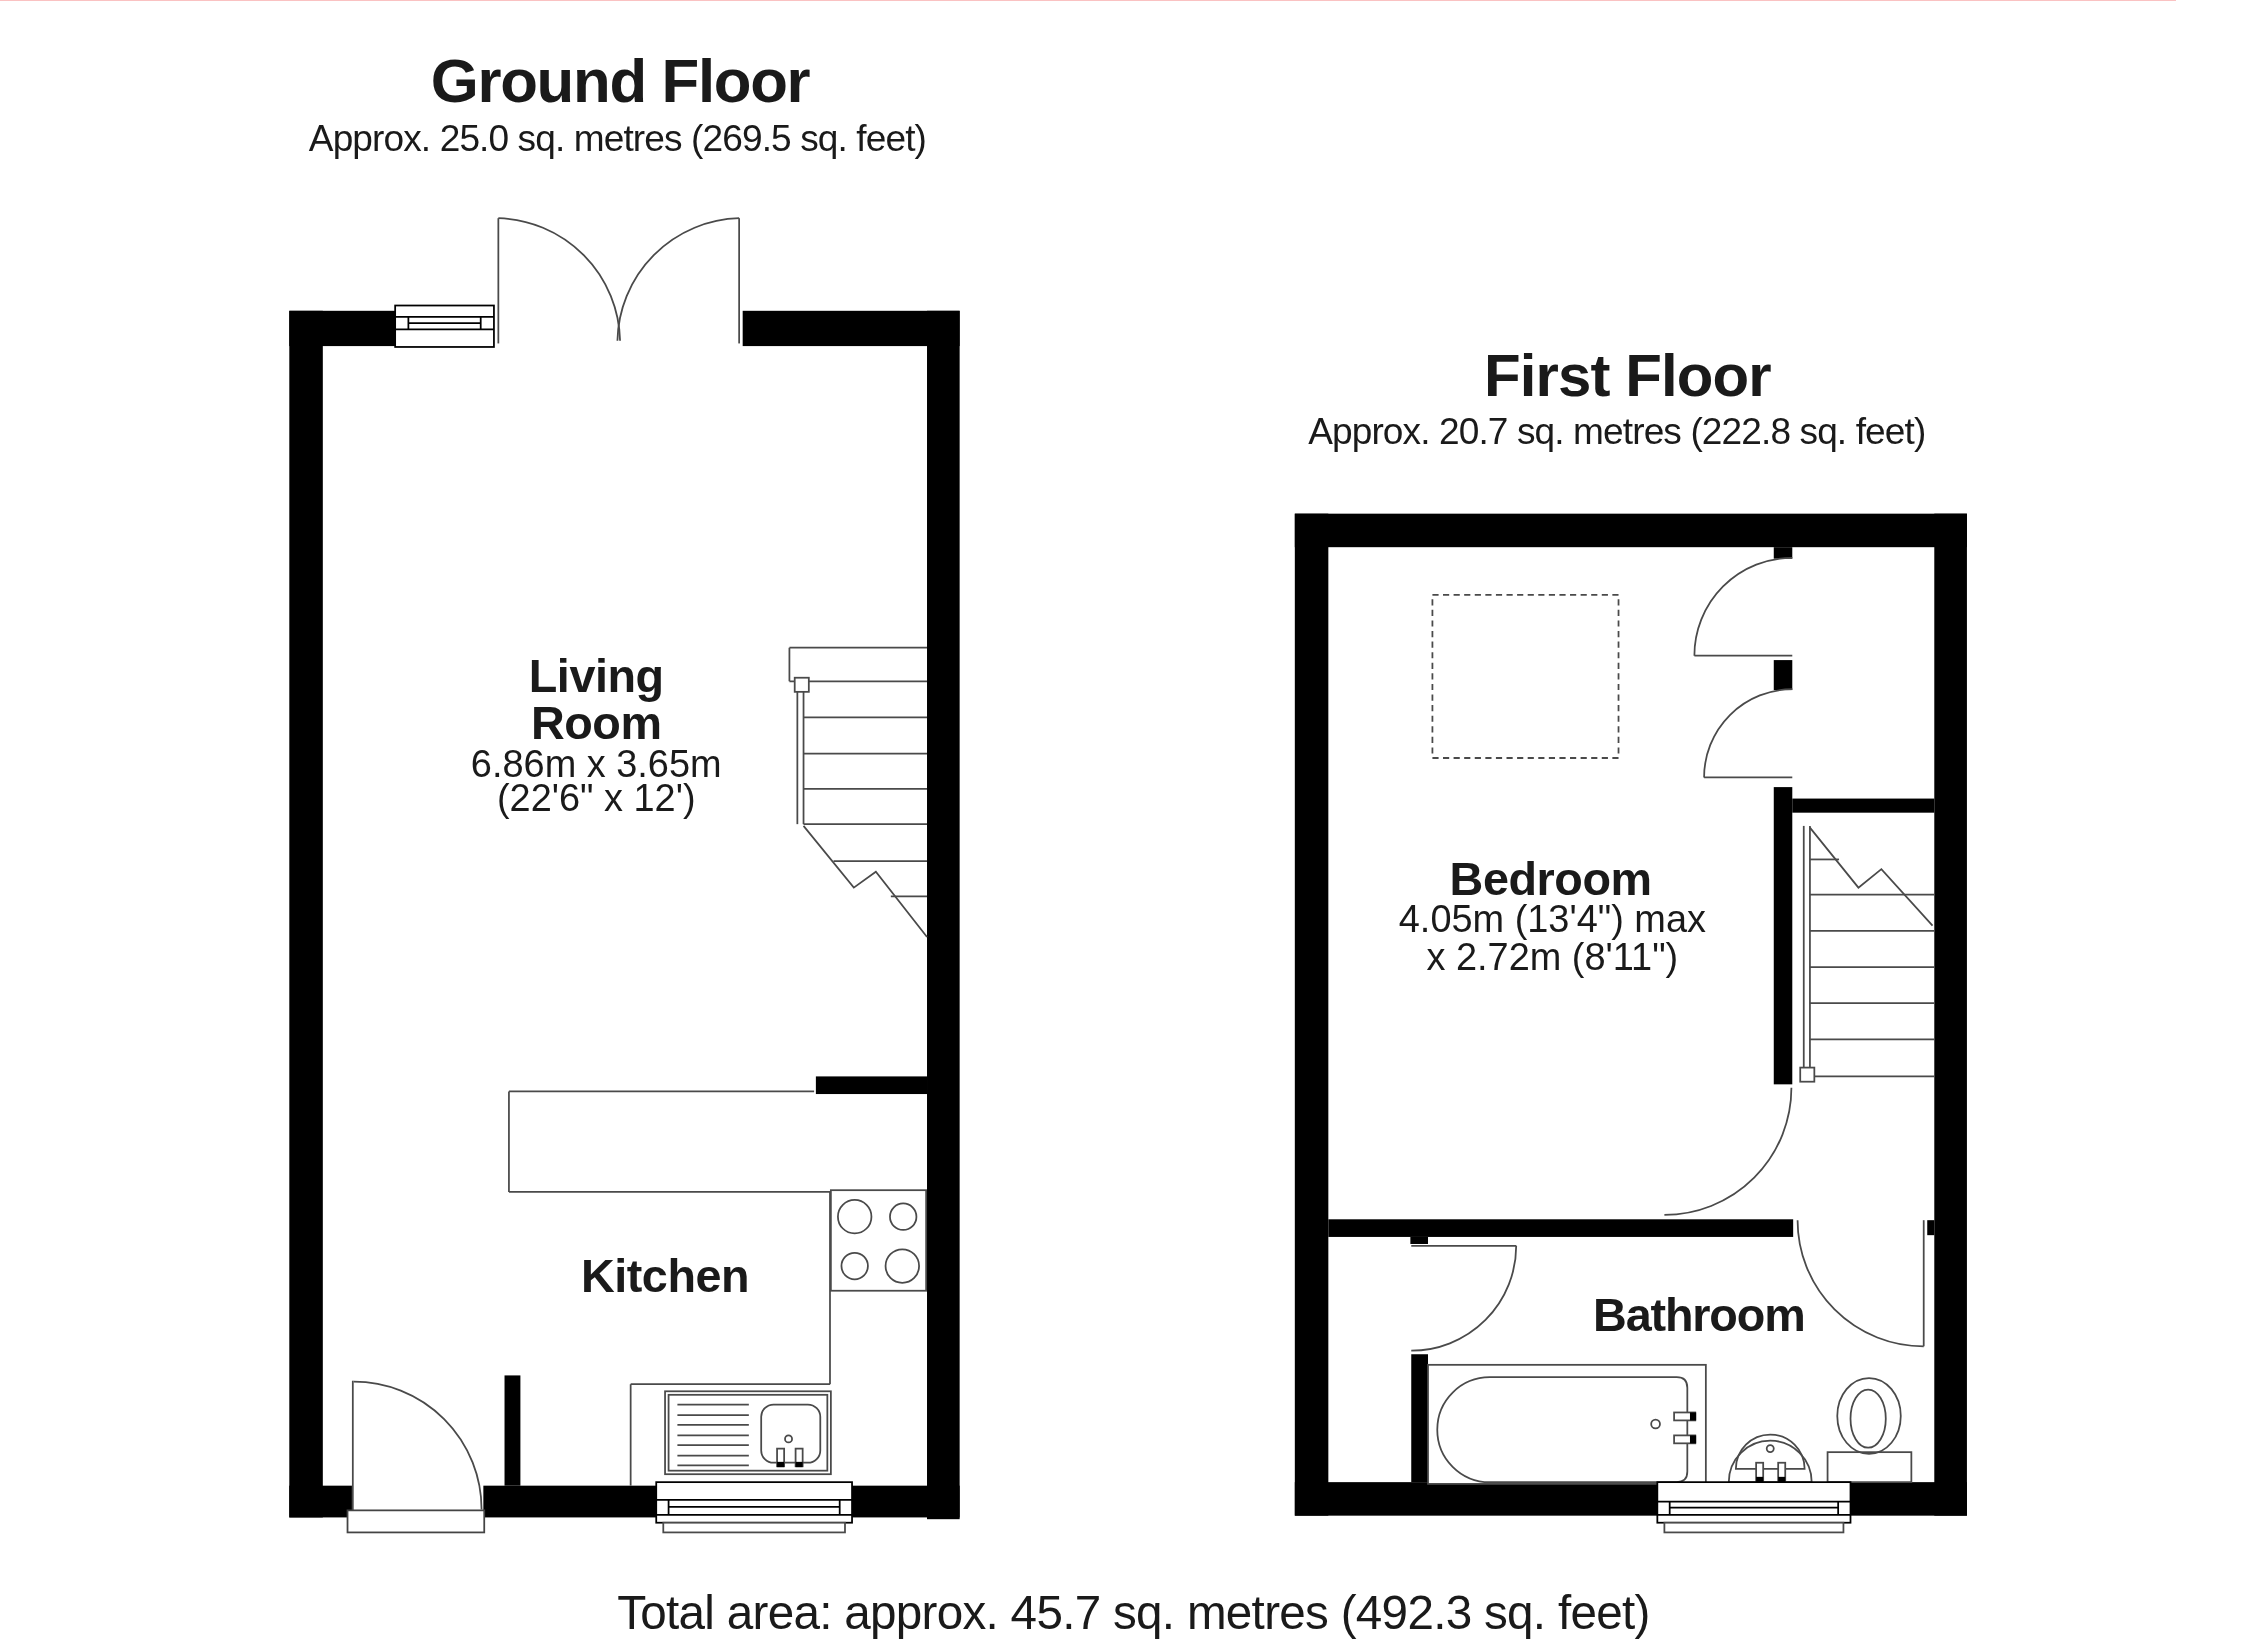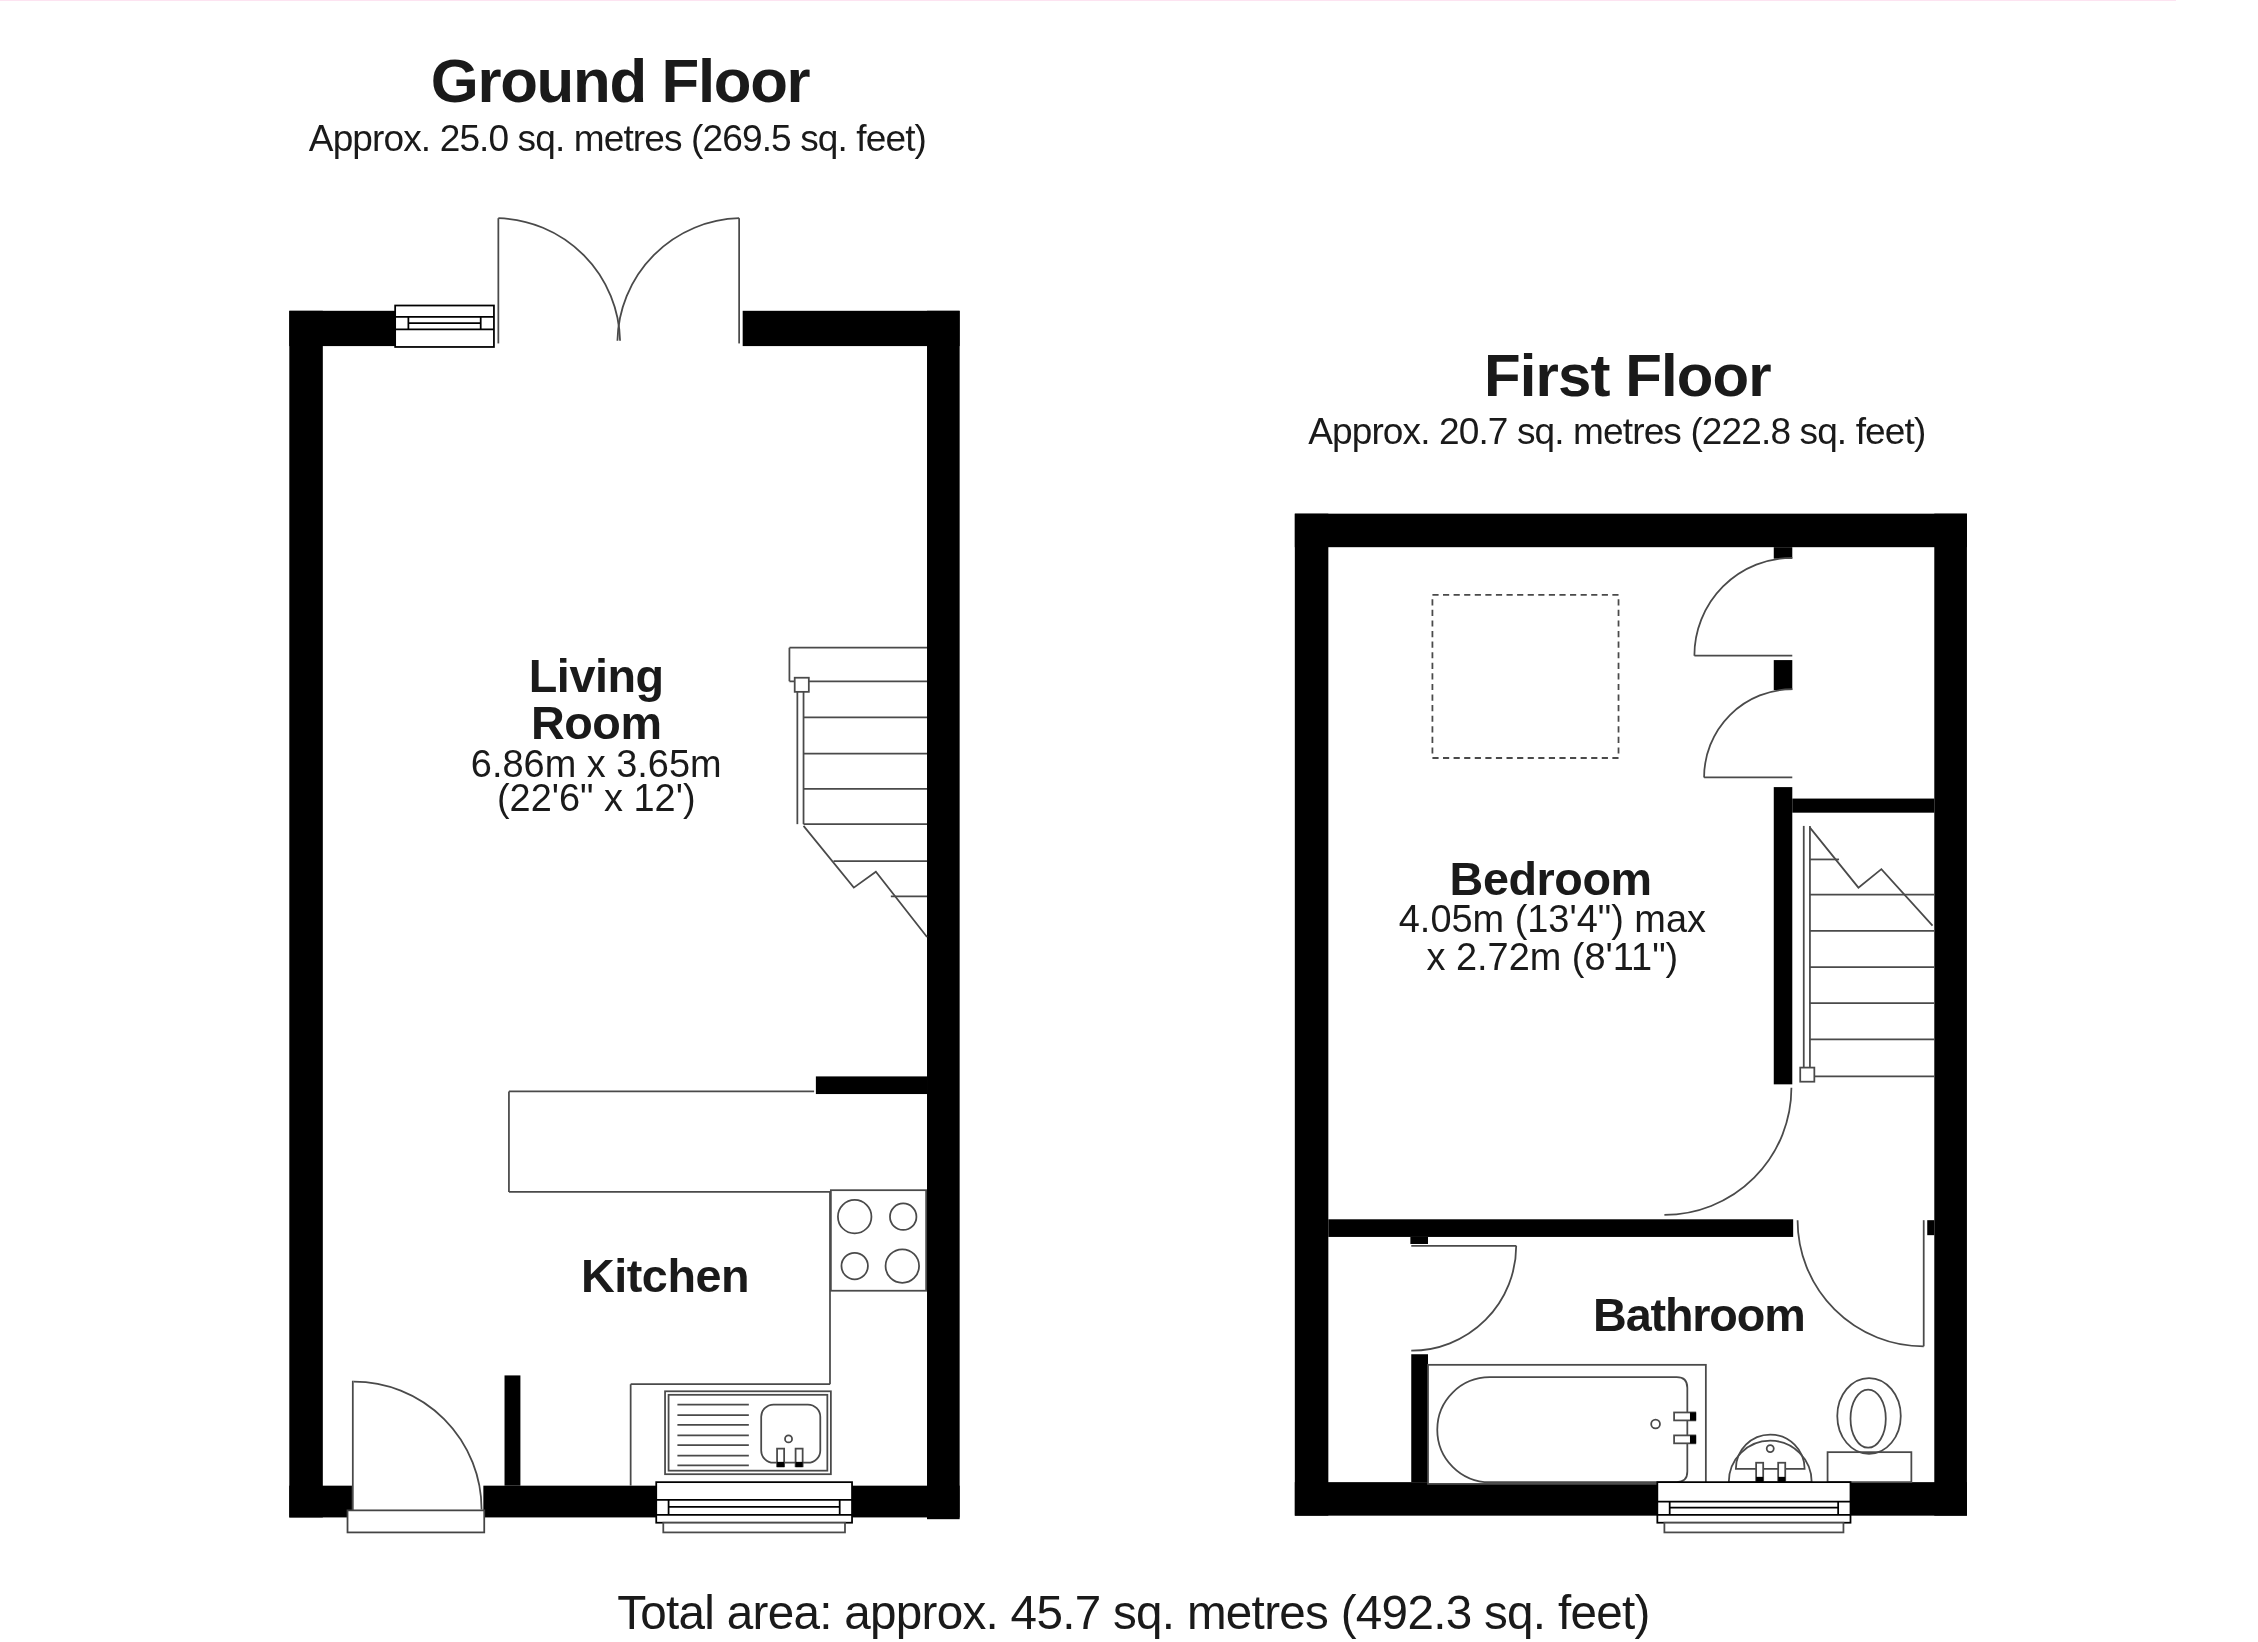--- a/index.html
+++ b/index.html
@@ -1,16 +1,16 @@
 <!DOCTYPE html>
 <html style="font-size:14px"><head>
 <meta charset="utf-8">
 <style>
   html,body{margin:0;padding:0;background:#ffffff;}
-  .page{width:2176px;height:1643px;position:relative;background:#f9a8d4;overflow:hidden;}
+  .page{width:2176px;height:1643px;position:relative;background:#ef4444;overflow:hidden;}
   svg{display:block;}
   text{font-family:"Liberation Sans", sans-serif;fill:#1a1a1a;}
   .t1{font-weight:bold;font-size:70px;letter-spacing:-1.5px;}
   .t2{font-size:42px;letter-spacing:-1px;}
   .rn{font-weight:bold;font-size:53px;letter-spacing:-0.5px;}
   .dm{font-size:43px;}
   .tt{font-size:54px;letter-spacing:-0.8px;}
 </style>
 </head>
 <body>

